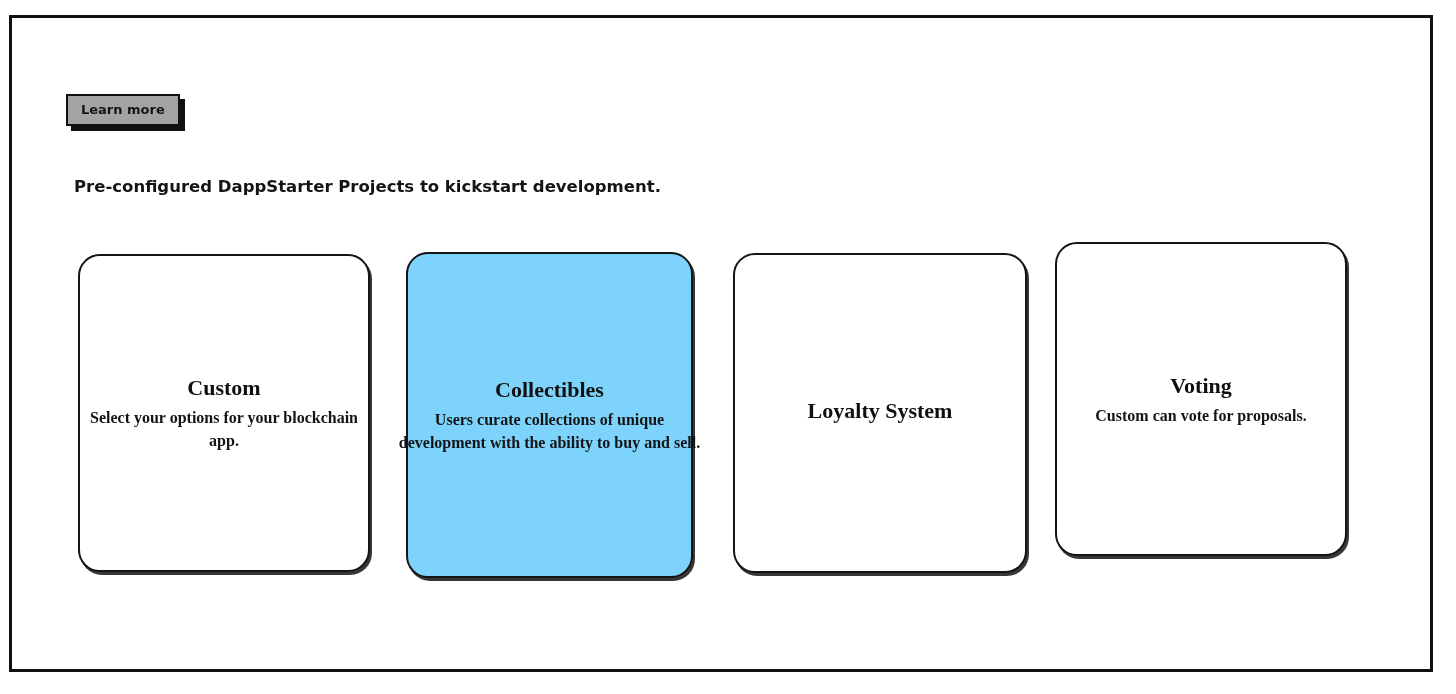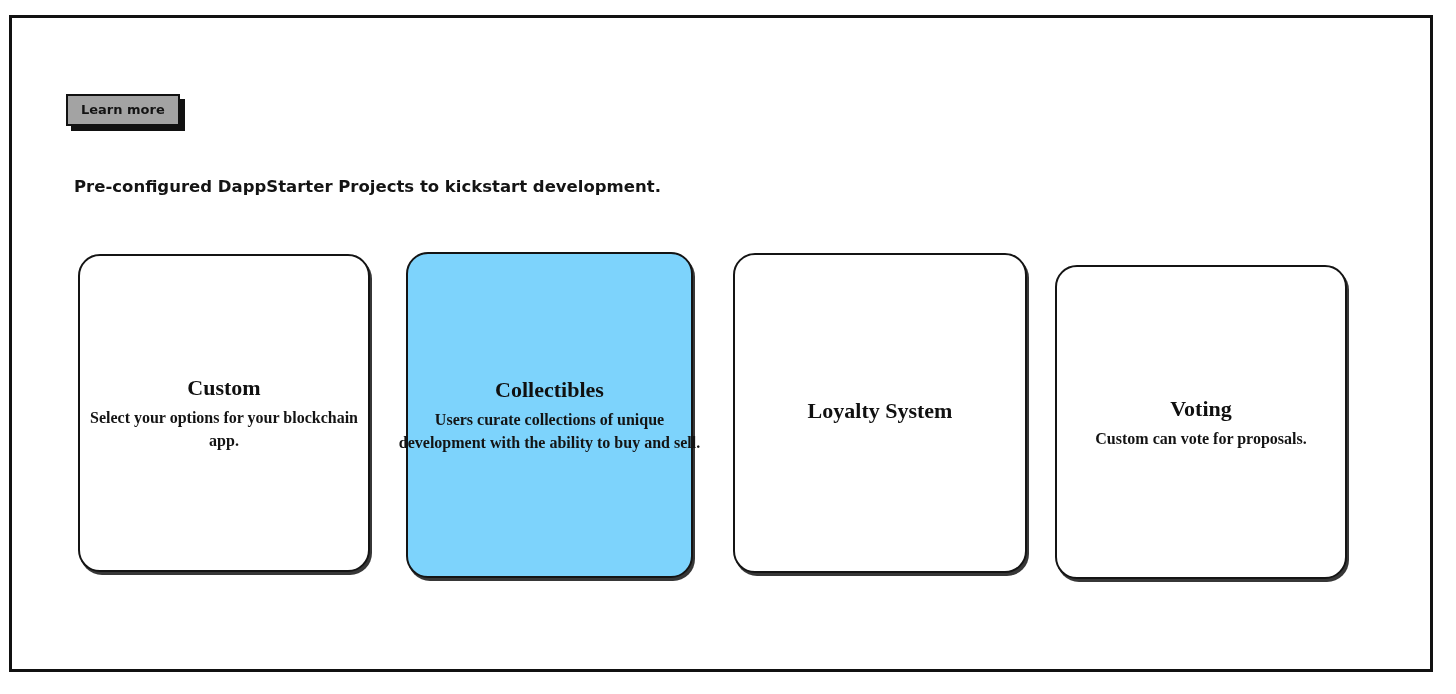--- a/index.html
+++ b/index.html
@@ -118,21 +118,21 @@
     font-weight: 600;
     color: #141414;
     margin: 0;
     white-space: normal;
   }
 
   
   #card-0 { left: 66px;   top: 236px; width: 292px; height: 318px; }
   #card-1 { left: 394px;  top: 234px; width: 287px; height: 326px; }
   #card-2 { left: 721px;  top: 235px; width: 294px; height: 320px; }
-  #card-3 { left: 1043px; top: 247px; width: 292px; height: 314px; }
+  #card-3 { left: 1043px; top: 224px; width: 292px; height: 314px; }
 
   
   #card-1 .card-inner { width: 108%; }
   #card-2 .card-inner { width: 106%; }
 </style>
 </head>
 <body>
 
 <div class="frame">
 

